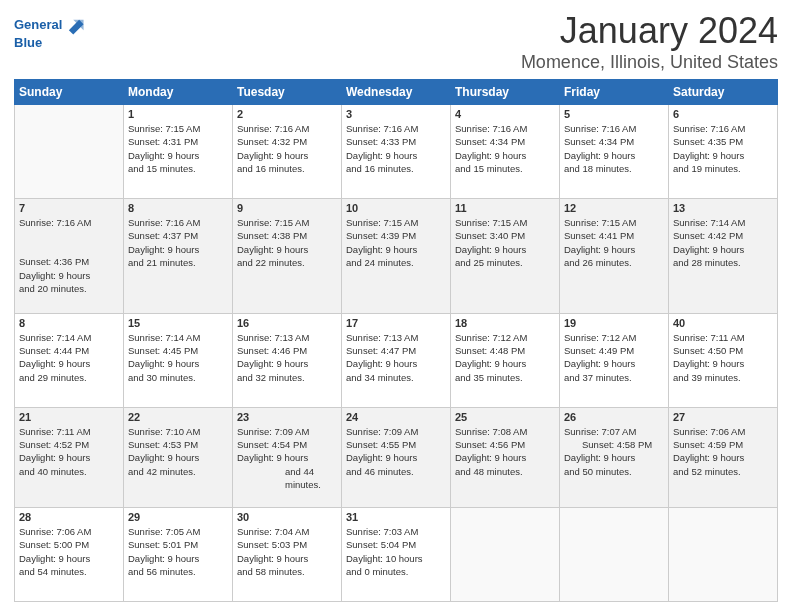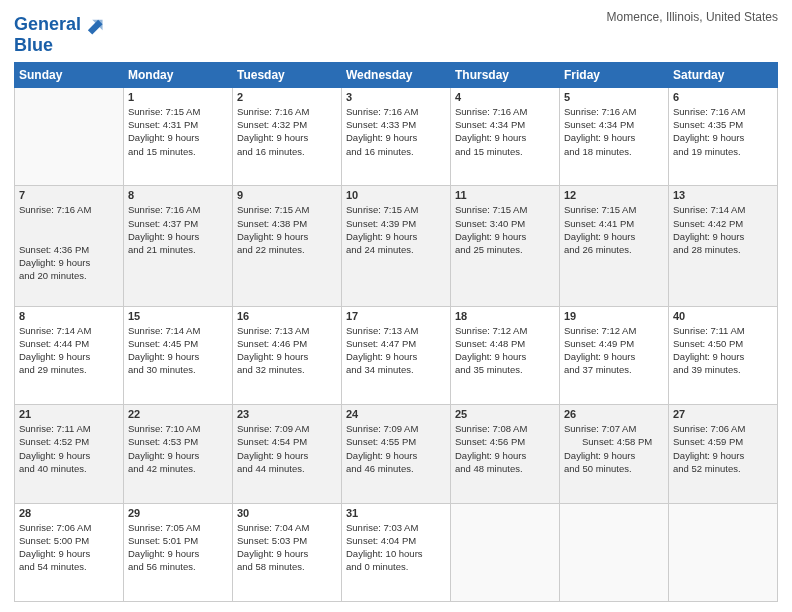--- a/index.html
+++ b/index.html
@@ -22,21 +22,21 @@
       align-items: flex-start;
       justify-content: space-between;
       margin-bottom: 6px;
     }
     .logo {
       display: flex;
       align-items: center;
       margin-top: 4px;
     }
     .logo-text {
-      font-size: 18px;
+      font-size: 13px;
       color: #333;
       font-weight: normal;
       line-height: 1.1;
     }
     .logo-text span {
       color: #1a5fa8;
       font-weight: bold;
     }
     .logo-icon {
       width: 22px;
@@ -46,21 +46,21 @@
     }
     .title-block {
       text-align: right;
     }
     .month-title {
       font-size: 36px;
       color: #333;
       font-weight: normal;
     }
     .location {
-      font-size: 12px;
+      font-size: 18px;
       color: #555;
     }
     .calendar {
       flex: 1;
       border-collapse: collapse;
       width: 100%;
       table-layout: fixed;
     }
     .calendar th {
       background: #2a6db5;
@@ -112,20 +112,21 @@
           </svg>
         </div>
         <div style="display:flex;align-items:center;">
           <span class="logo-text">
             <span>Blue</span>
           </span>
         </div>
       </div>
     </div>
     <div class="title-block">
+      <div class="month-title">January 2024</div>
       <div class="location">Momence, Illinois, United States</div>
     </div>
   </div>
 
   <table class="calendar" id="cal-table">
     <thead id="cal-head">
         <tr>
           <th>Sunday</th>
           <th>Monday</th>
           <th>Tuesday</th>
@@ -296,21 +297,21 @@
             <div style="line-height: 1.4;">Sunrise: 7:10 AM</div>
             <div style="line-height: 1.4;">Sunset: 4:53 PM</div>
             <div style="line-height: 1.4;">Daylight: 9 hours</div>
             <div style="line-height: 1.4;">and 42 minutes.</div>
           </td>
           <td>
             <span class="day-num">23</span>
             <div style="line-height: 1.4;">Sunrise: 7:09 AM</div>
             <div style="line-height: 1.4;">Sunset: 4:54 PM</div>
             <div style="line-height: 1.4;">Daylight: 9 hours</div>
-            <div style="line-height: 1.4;">and 44 minutes.</div>
+            <div style="line-height: 1.4; margin-left: 48px;">and 44 minutes.</div>
           </td>
           <td>
             <span class="day-num">24</span>
             <div style="line-height: 1.4;">Sunrise: 7:09 AM</div>
             <div style="line-height: 1.4;">Sunset: 4:55 PM</div>
             <div style="line-height: 1.4;">Daylight: 9 hours</div>
             <div style="line-height: 1.4;">and 46 minutes.</div>
           </td>
           <td>
             <span class="day-num">25</span>
@@ -352,21 +353,21 @@
           <td>
             <span class="day-num">30</span>
             <div style="line-height: 1.4;">Sunrise: 7:04 AM</div>
             <div style="line-height: 1.4;">Sunset: 5:03 PM</div>
             <div style="line-height: 1.4;">Daylight: 9 hours</div>
             <div style="line-height: 1.4;">and 58 minutes.</div>
           </td>
           <td>
             <span class="day-num">31</span>
             <div style="line-height: 1.4;">Sunrise: 7:03 AM</div>
-            <div style="line-height: 1.4;">Sunset: 4:04 PM</div>
+            <div style="line-height: 1.4;">Sunset: 5:04 PM</div>
             <div style="line-height: 1.4;">Daylight: 10 hours</div>
             <div style="line-height: 1.4;">and 0 minutes.</div>
           </td>
           <td class="empty"></td>
           <td class="empty"></td>
           <td class="empty"></td>
         </tr>
       </tbody>
   </table>
 </div>

